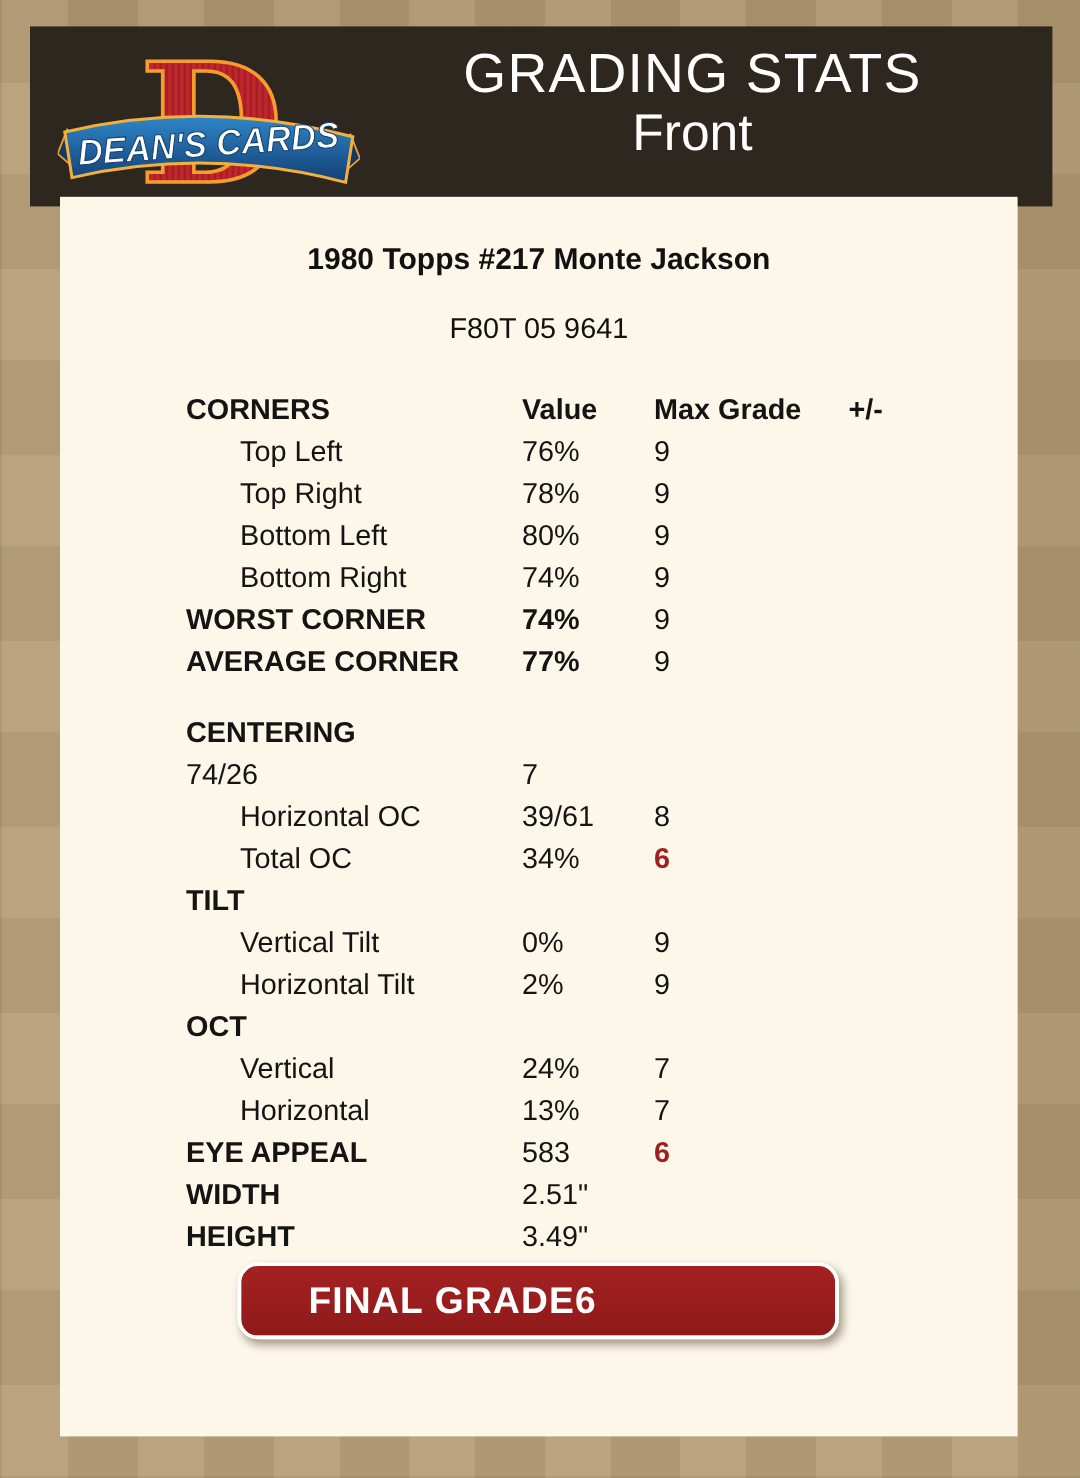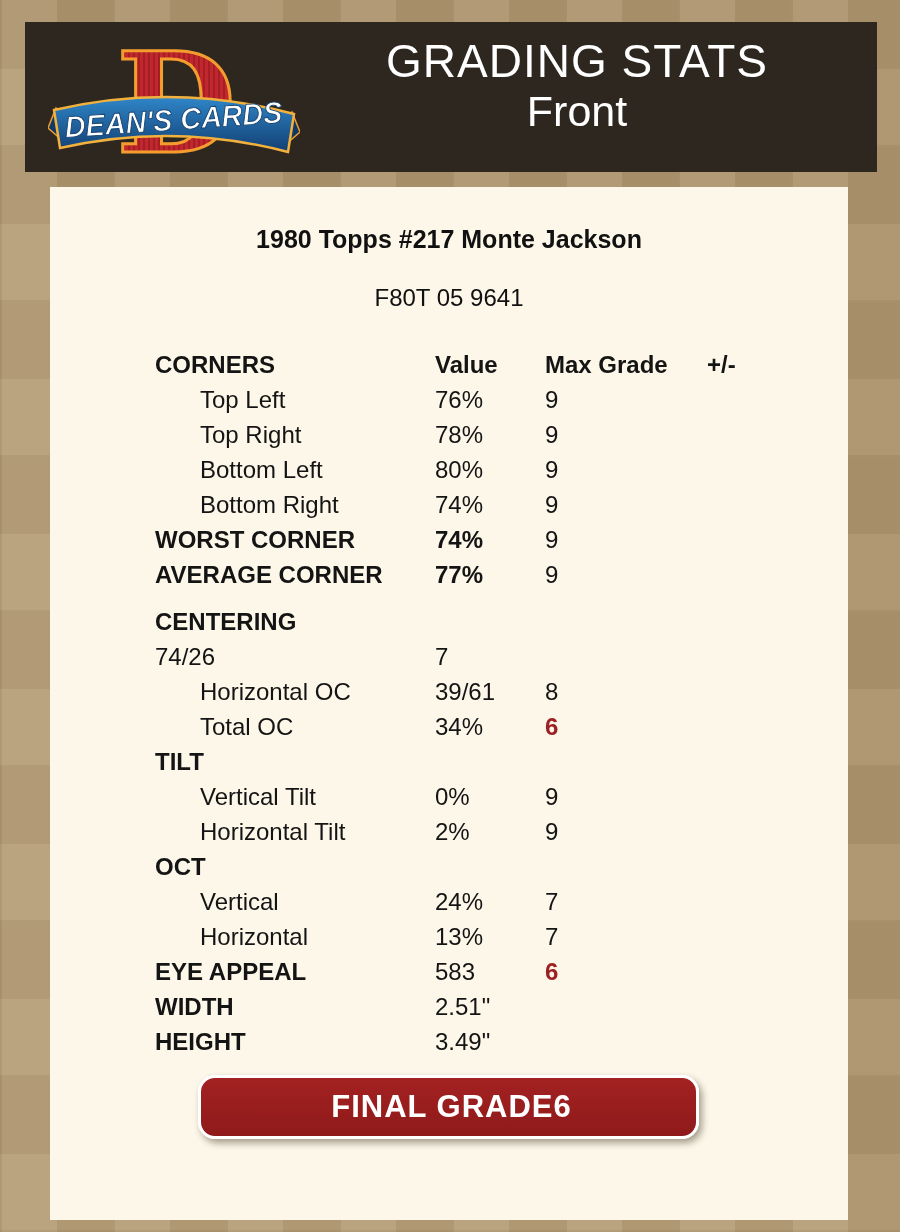--- a/index.html
+++ b/index.html
@@ -19,45 +19,45 @@
   }
   .logo{position:absolute;left:23px;top:6px;width:252px;height:138px;}
   .header-text{
     position:absolute;left:252px;right:0;top:0;height:150px;
     display:flex;flex-direction:column;align-items:center;justify-content:flex-start;
     padding-top:14px;box-sizing:border-box;color:#ffffff;
   }
   .header-title{font-size:46px;line-height:50px;letter-spacing:1px;font-weight:normal;}
   .header-sub{font-size:43px;line-height:38px;margin-top:6px;font-weight:normal;}
   .content{
-    position:absolute;left:50px;top:187px;width:798px;height:1033px;
+    position:absolute;left:50px;top:164px;width:798px;height:1033px;
     background:#fcf7e9;
   }
   .card-title{margin-top:38px;text-align:center;font-size:25px;font-weight:bold;color:#111111;}
   .card-code{margin-top:30px;text-align:center;font-size:24px;color:#111111;}
   .stats-table{margin-top:35px;}
   .row{
     display:grid;grid-template-columns:280px 110px 162px 90px;
     padding-left:105px;height:35px;align-items:center;
     font-size:24px;color:#141414;
   }
   .row .label{text-align:left;white-space:nowrap;}
   .row.item .label{padding-left:45px;}
   .row.section .label,.row.summary .label,.row.header-row .label{font-weight:bold;}
   .cell-value,.cell-grade,.cell-pm{text-align:left;white-space:nowrap;}
   .row.header-row .cell-value,.row.header-row .cell-grade,.row.header-row .cell-pm{font-weight:bold;}
   .value-bold{font-weight:bold;}
   .grade-red{color:#9d2122;font-weight:bold;}
-  .gap-before{margin-top:12px;}
+  .gap-before{margin-top:24px;}
   .final-grade{
     position:absolute;left:148px;top:888px;width:501px;height:64px;box-sizing:border-box;
     background:linear-gradient(#a32121,#8f1a1a);
     border:3px solid #ffffff;border-radius:17px;
     box-shadow:3px 4px 7px rgba(60,45,25,0.45);
-    display:flex;align-items:center;justify-content:center;
+    display:flex;align-items:center;justify-content:flex-start;
     padding:0 50px 0 56px;
     color:#ffffff;font-weight:bold;font-size:31px;letter-spacing:1px;
     cursor:default;
   }
 </style>
 </head>
 <body>
 
 <div class="header-bar">
   <svg class="logo" viewBox="0 0 252 138" aria-hidden="true">

